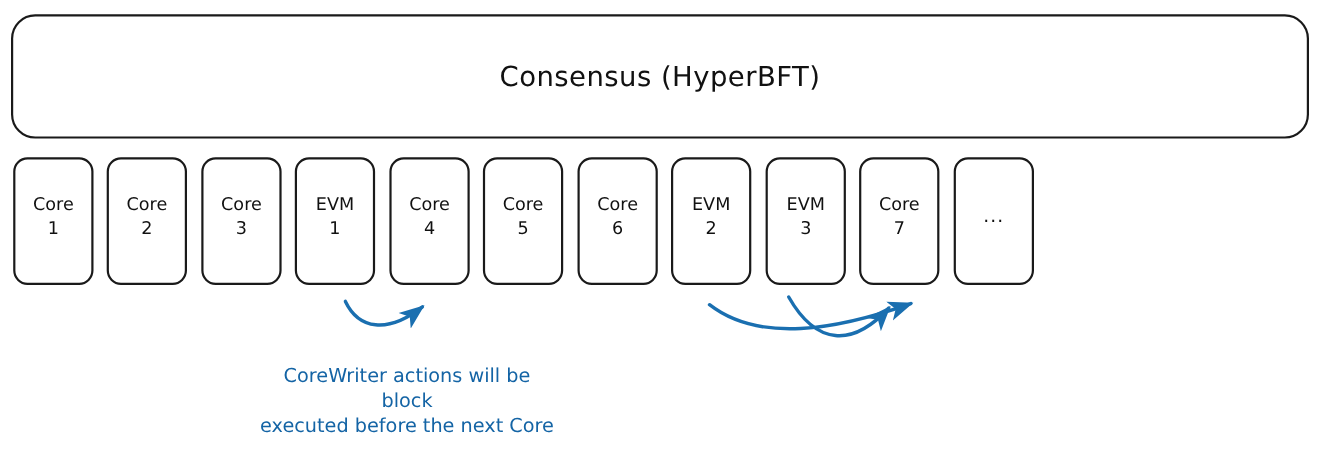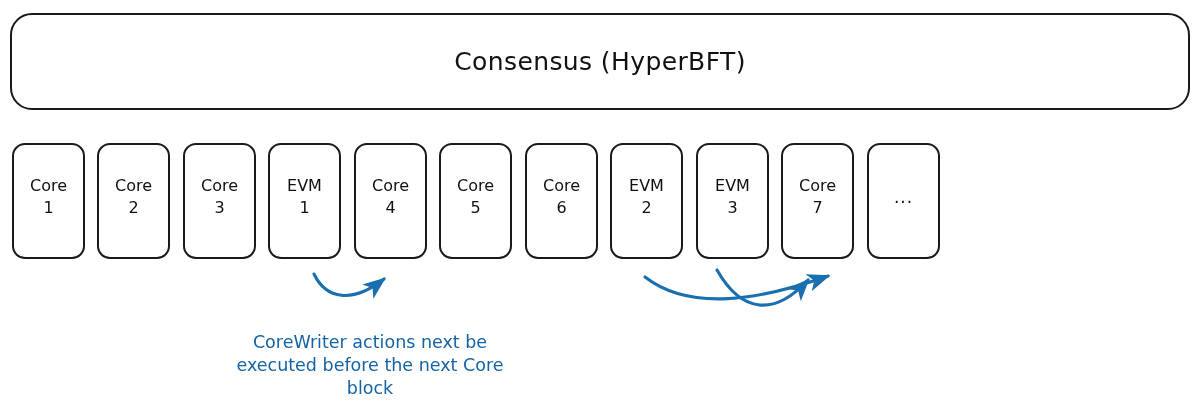--- a/index.html
+++ b/index.html
@@ -21,21 +21,21 @@
     width: 1199px;
     height: 411px;
   }
 
   
   .consensus-box {
     position: absolute;
     left: 10px;
     top: 13px;
     width: 1180px;
-    height: 97px;
+    height: 113px;
     box-sizing: border-box;
     border: 2.2px solid #1a1a1a;
     border-radius: 22px;
     background: #ffffff;
     display: flex;
     align-items: center;
     justify-content: center;
   }
   .consensus-label {
     font-size: 25px;
@@ -180,18 +180,18 @@
       <marker id="ah" markerWidth="9" markerHeight="9" refX="6.6" refY="3.1" orient="auto" markerUnits="strokeWidth">
         <path d="M0,0.2 L7.4,3.1 L0,6 L1.9,3.1 Z" fill="#1a6fb0"></path>
       </marker>
     </defs>
     <path id="arrow-0" fill="none" stroke="#1a6fb0" stroke-width="3.1" stroke-linecap="round" marker-end="url(#ah)" d="M 314 274 C 326 299 352 304 384 279"></path>
     <path id="arrow-1" fill="none" stroke="#1a6fb0" stroke-width="3.1" stroke-linecap="round" marker-end="url(#ah)" d="M 645 277 C 690 312 760 300 828 276"></path>
     <path id="arrow-2" fill="none" stroke="#1a6fb0" stroke-width="3.1" stroke-linecap="round" marker-end="url(#ah)" d="M 717 270 C 742 314 775 316 808 280"></path>
   </svg>
 
   <div class="caption">
-    <span class="caption-line">CoreWriter actions next be</span>
+    <span class="caption-line">CoreWriter actions will be</span>
+    <span class="caption-line">block</span>
     <span class="caption-line">executed before the next Core</span>
-    <span class="caption-line">block</span>
   </div>
 
 </div>
 
 </body></html>

